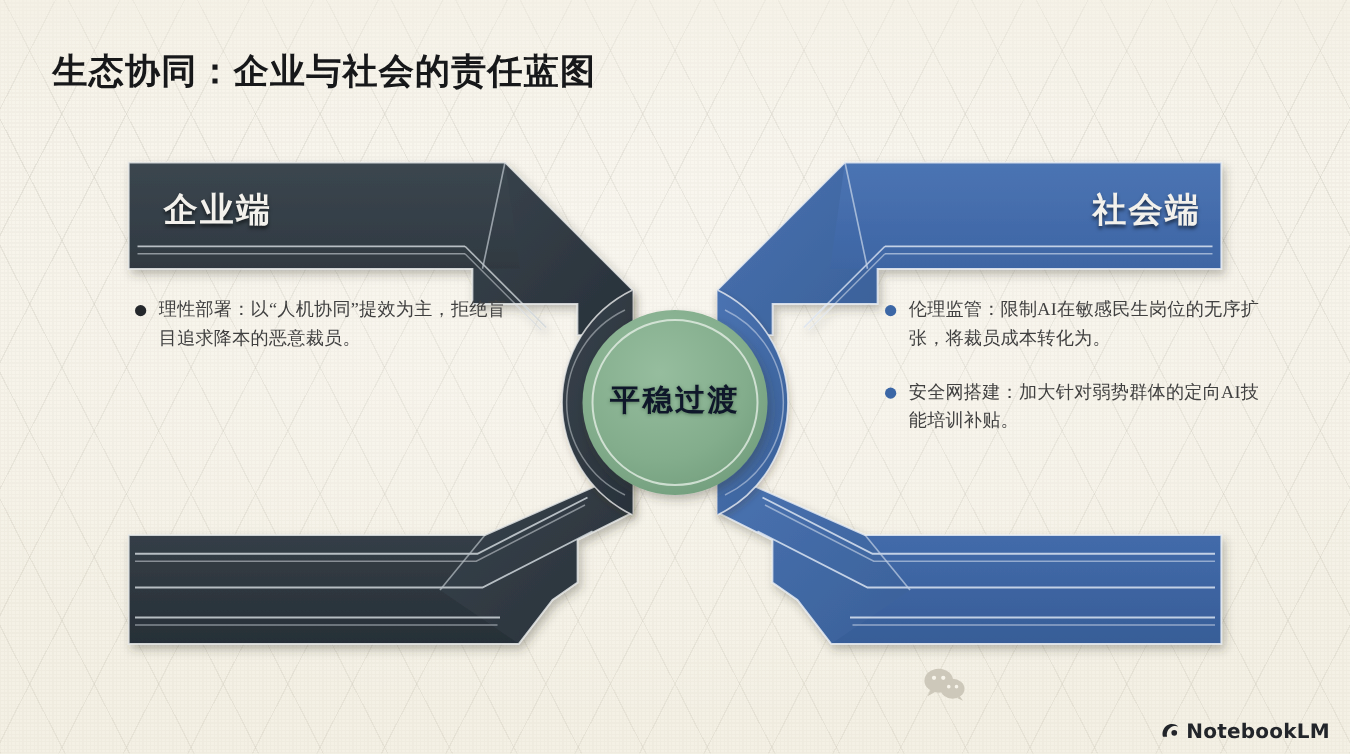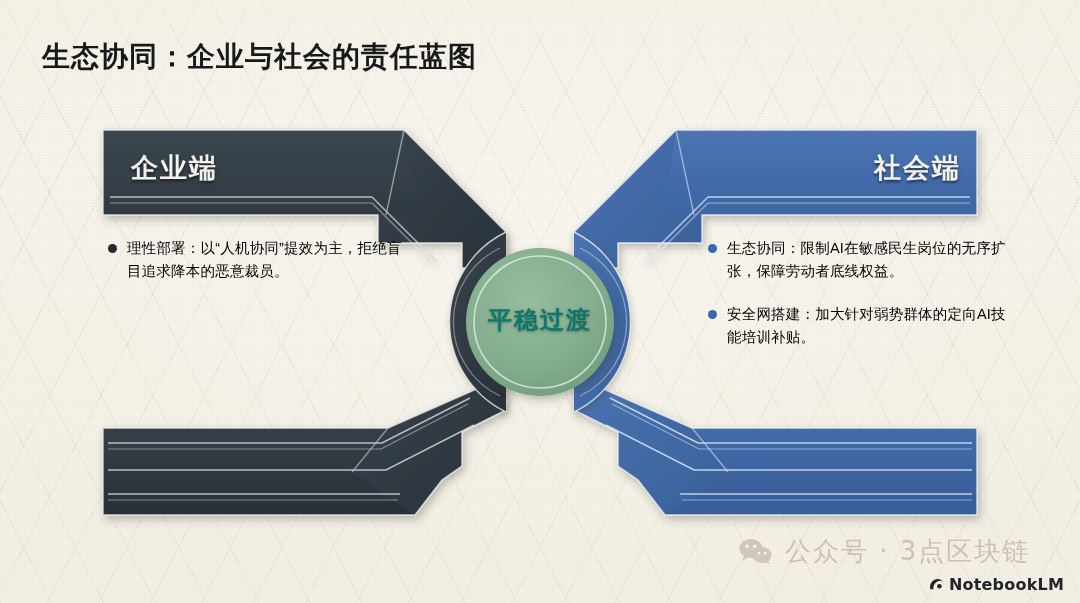--- a/index.html
+++ b/index.html
@@ -84,37 +84,37 @@
   .dot{
     flex:0 0 auto;
     width:9px; height:9px;
     border-radius:50%;
     margin-top:7px;
     margin-right:10px;
   }
   .dot-dark{ background:#25282c; }
   .dot-blue{ background:#3c67a6; }
   .btxt{
-    font-family:Liberation Sans, sans-serif;
+    font-family:Liberation Serif, serif;
     font-size:14.5px;
     line-height:1.62;
-    color:#000000;
+    color:#404040;
     letter-spacing:.2px;
   }
 
   #center-label{
     position:absolute;
     left:0; right:0;
     top:304px;
     text-align:center;
     font-family:"DejaVu Serif","Liberation Serif",serif;
     font-weight:700;
     font-size:24px;
     letter-spacing:2px;
-    color:#0f766e;
+    color:#0f172a;
     text-shadow:0 1px 3px rgba(40,70,45,.55);
     pointer-events:none;
   }
   
   #center-label > span{ position:relative; left:-(0px); }
 
   
   #watermark{
     position:absolute;
     left:739px; top:534px;
@@ -280,21 +280,21 @@
   <div class="bullets" id="bullets-left">
     <div class="bullet">
       <span class="dot dot-dark"></span>
       <span class="btxt">理性部署：以“人机协同”提效为主，拒绝盲目追求降本的恶意裁员。</span>
     </div>
   </div>
 
   <div class="bullets" id="bullets-right">
     <div class="bullet">
       <span class="dot dot-blue"></span>
-      <span class="btxt">生态协同：限制AI在敏感民生岗位的无序扩张，保障劳动者底线权益。</span>
+      <span class="btxt">伦理监管：限制AI在敏感民生岗位的无序扩张，将裁员成本转化为。</span>
     </div>
     <div class="bullet">
       <span class="dot dot-blue"></span>
       <span class="btxt">安全网搭建：加大针对弱势群体的定向AI技能培训补贴。</span>
     </div>
   </div>
 
   <div id="center-label">
     <span>平稳过渡</span>
   </div>
@@ -303,21 +303,20 @@
     <svg width="34" height="27" viewBox="0 0 34 27">
       <ellipse cx="12" cy="10.5" rx="11.5" ry="9.6" fill="#cdc8ba"></ellipse>
       <path d="M5.5 17.5 L3 23 L9 19.6 Z" fill="#cdc8ba"></path>
       <circle cx="8.2" cy="8.2" r="1.7" fill="#f7f4ea"></circle>
       <circle cx="15.6" cy="8.2" r="1.7" fill="#f7f4ea"></circle>
       <ellipse cx="23" cy="17" rx="9.6" ry="8" fill="#cdc8ba"></ellipse>
       <path d="M28.5 22.5 L31.5 26.5 L27 24.5 Z" fill="#cdc8ba"></path>
       <circle cx="20" cy="15.3" r="1.45" fill="#f7f4ea"></circle>
       <circle cx="26.2" cy="15.3" r="1.45" fill="#f7f4ea"></circle>
     </svg>
-    <span id="wm-text">公众号 · 3点区块链</span>
   </div>
 
   <div id="nblm">
     <svg width="15" height="13" viewBox="0 0 15 13">
       <path d="M1.4 11.3 C0.3 8.4 1.6 4.2 4.8 2.2 C8.2 0.1 12.4 1.3 13.6 3.4
                C12.1 2.6 9.6 2.6 7.5 4 C5 5.6 4 8.6 4.6 11.3 Z" fill="#22252a"></path>
       <circle cx="10.4" cy="8.2" r="2.3" fill="#22252a"></circle>
     </svg>
     <span id="nblm-text">NotebookLM</span>
   </div>

